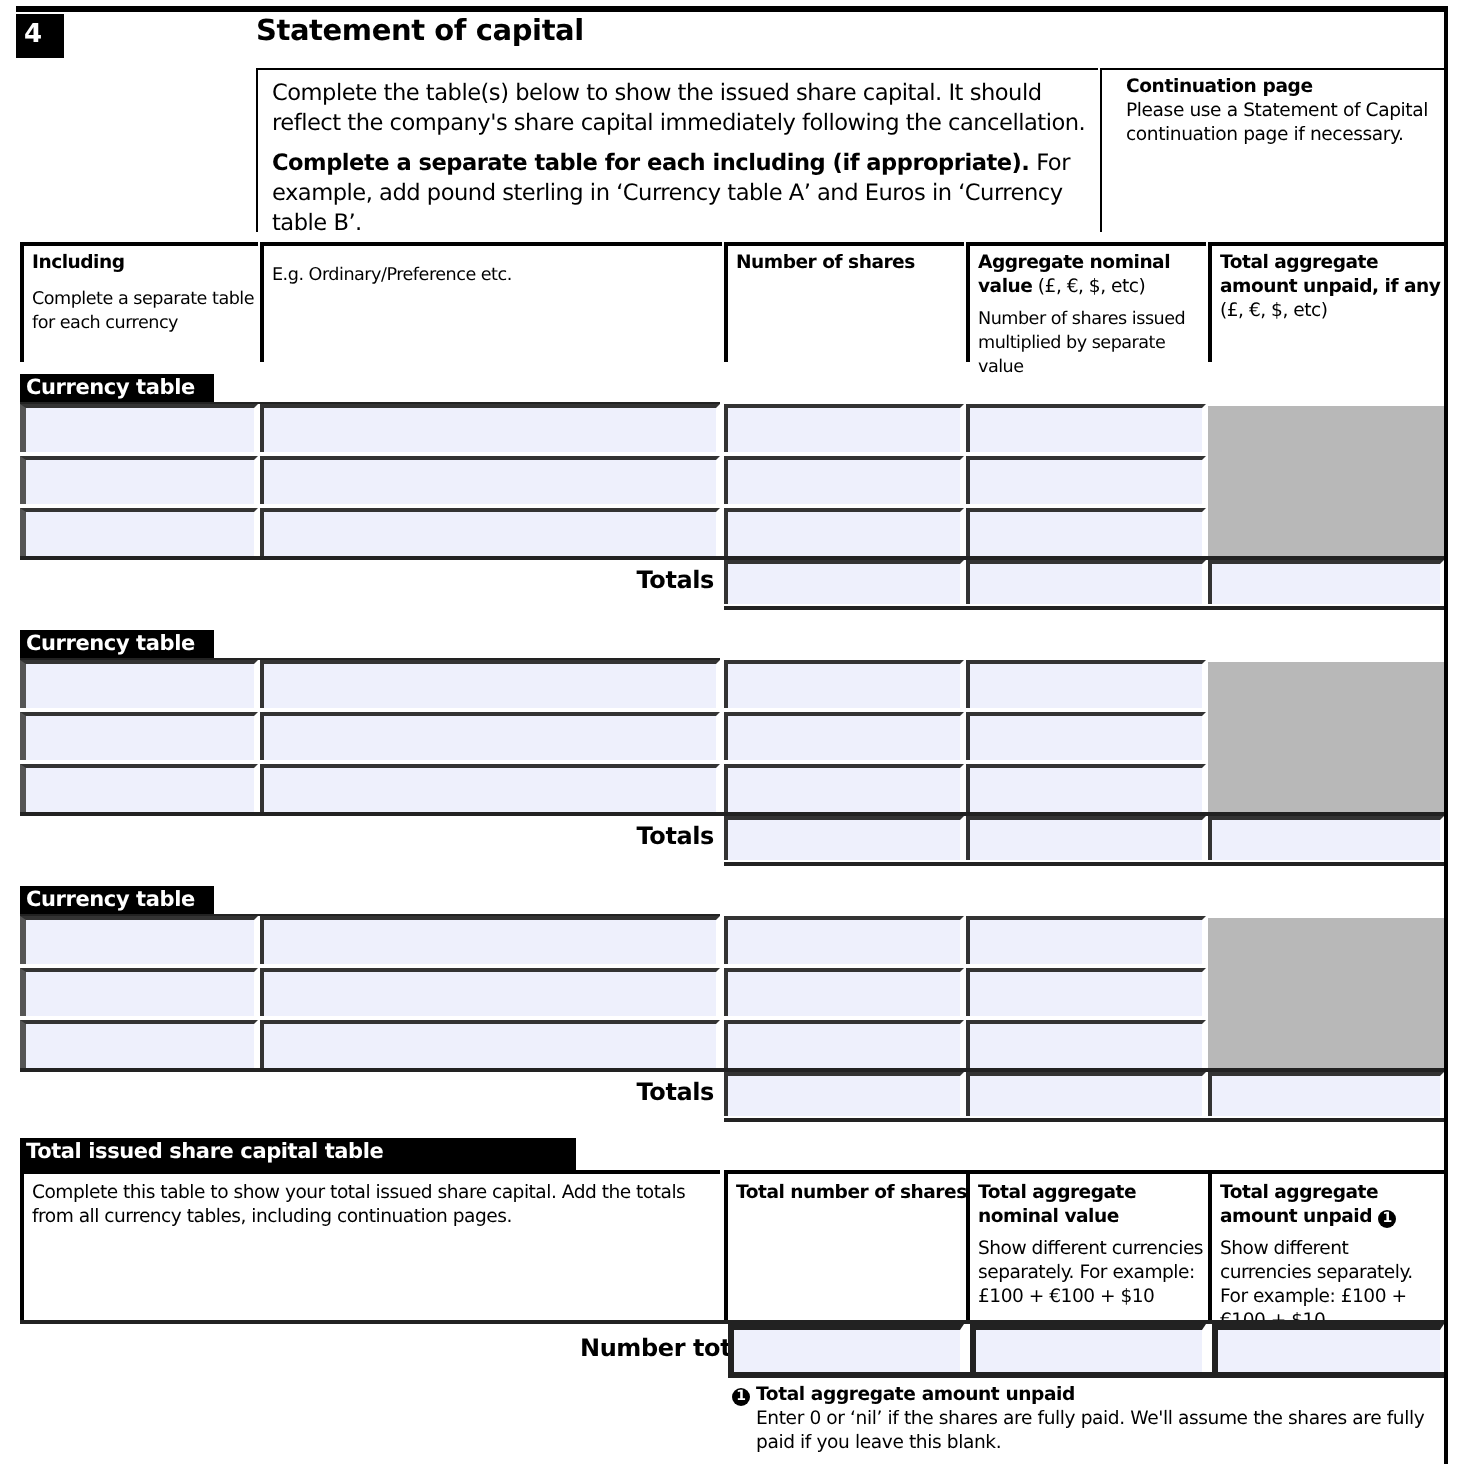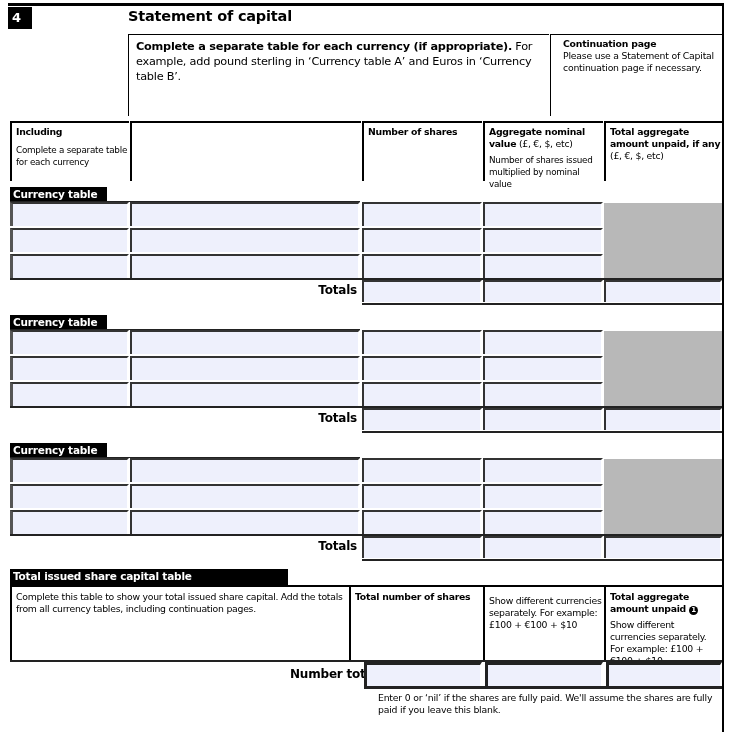--- a/index.html
+++ b/index.html
@@ -59,40 +59,42 @@
 </style>
 </head>
 <body>
 
 <div class="abs top-rule"></div>
 <div class="abs right-rule"></div>
 <div class="abs section-num">4</div>
 <div class="abs section-title">Statement of capital</div>
 
 <div class="abs intro-box">
-  <p><b>Complete a separate table for each currency (if appropriate).</b><span> For example, add pound sterling in ‘Currency table A’ and Euros in ‘Currency table B’.</span></p>
+  <p>Complete the table(s) below to show the issued share capital. It should reflect the company's share capital immediately following the cancellation.</p>
+  <p><b>Complete a separate table for each including (if appropriate).</b><span> For example, add pound sterling in ‘Currency table A’ and Euros in ‘Currency table B’.</span></p>
 </div>
 
 <div class="abs cont-box">
   <div class="t">Continuation page</div>
   <div>Please use a Statement of Capital continuation page if necessary.</div>
 </div>
 
 <div class="abs colhead" style="left:10px;width:119px;">
   <span class="h">Including</span>
   <span class="d">Complete a separate table for each currency</span>
 </div>
 <div class="abs colhead" style="left:130px;width:231px;">
+  <span class="d">E.g. Ordinary/Preference etc.</span>
 </div>
 <div class="abs colhead" style="left:362px;width:120px;">
   <span class="h">Number of shares</span>
 </div>
 <div class="abs colhead" style="left:483px;width:120px;">
   <span class="h"><span style="font-weight:bold">Aggregate nominal value</span><span> (£, €, $, etc)</span></span>
-  <span class="d" style="margin-top:4px">Number of shares issued multiplied by nominal value</span>
+  <span class="d" style="margin-top:4px">Number of shares issued multiplied by separate value</span>
 </div>
 <div class="abs colhead" style="left:604px;width:118px;">
   <span class="h"><span style="font-weight:bold">Total aggregate amount unpaid, if any</span><span> (£, €, $, etc)</span></span>
 </div>
 
 <div class="abs band" style="left:10px;top:187px;width:97px;">Currency table A</div>
 <div class="abs rule" style="left:10px;top:201px;width:350px;height:1px;"></div>
 
 <div class="abs cell" style="left:10px;top:202px;width:119px;height:24px;"></div>
 <div class="abs cell sq" style="left:130px;top:202px;width:230px;height:24px;"></div>
@@ -168,33 +170,35 @@
 
 <div class="abs totals-label" style="left:250px;top:539px;width:107px;">Totals</div>
 <div class="abs cell sq" style="left:362px;top:536px;width:120px;height:22px;"></div>
 <div class="abs cell sq" style="left:483px;top:536px;width:120px;height:22px;"></div>
 <div class="abs cell sq" style="left:604px;top:536px;width:118px;height:22px;"></div>
 <div class="abs rule" style="left:362px;top:559px;width:360px;"></div>
 
 <div class="abs band" style="left:10px;top:569px;width:278px;height:16px;">Total issued share capital table</div>
 <div class="abs tic-desc">Complete this table to show your total issued share capital. Add the totals from all currency tables, including continuation pages.</div>
 
-<div class="abs tic-head" style="left:349px;width:141px;">
+<div class="abs tic-head" style="left:362px;width:141px;">
   <span class="h">Total number of shares</span>
 </div>
 <div class="abs tic-head" style="left:483px;width:121px;">
+  <span class="h">Total aggregate nominal value</span>
   <span class="d">Show different currencies separately. For example: £100 + €100 + $10</span>
 </div>
 <div class="abs tic-head" style="left:604px;width:118px;">
   <span class="h"><span>Total aggregate amount unpaid</span> <span class="bullet">1</span></span>
   <span class="d">Show different currencies separately. For example: £100 + €100 + $10</span>
 </div>
 <div class="abs rule" style="left:10px;top:660px;width:712px;"></div>
 
 <div class="abs grand-label" style="left:290px;top:667px;">Number total</div>
 <div class="abs cell sq" style="left:364px;top:662px;width:118px;height:24px;border-left:3px solid #222;border-top:3px solid #222;"></div>
 <div class="abs cell sq" style="left:485px;top:662px;width:118px;height:24px;border-left:3px solid #222;border-top:3px solid #222;"></div>
 <div class="abs cell sq" style="left:606px;top:662px;width:116px;height:24px;border-left:3px solid #222;border-top:3px solid #222;"></div>
 <div class="abs rule" style="left:364px;top:686px;width:358px;height:3px;"></div>
 
 <div class="abs note">
+  <span class="t"><span class="bullet">1</span><span>Total aggregate amount unpaid</span></span>
   <span class="b">Enter 0 or ‘nil’ if the shares are fully paid. We'll assume the shares are fully paid if you leave this blank.</span>
 </div>
 
 </body></html>

